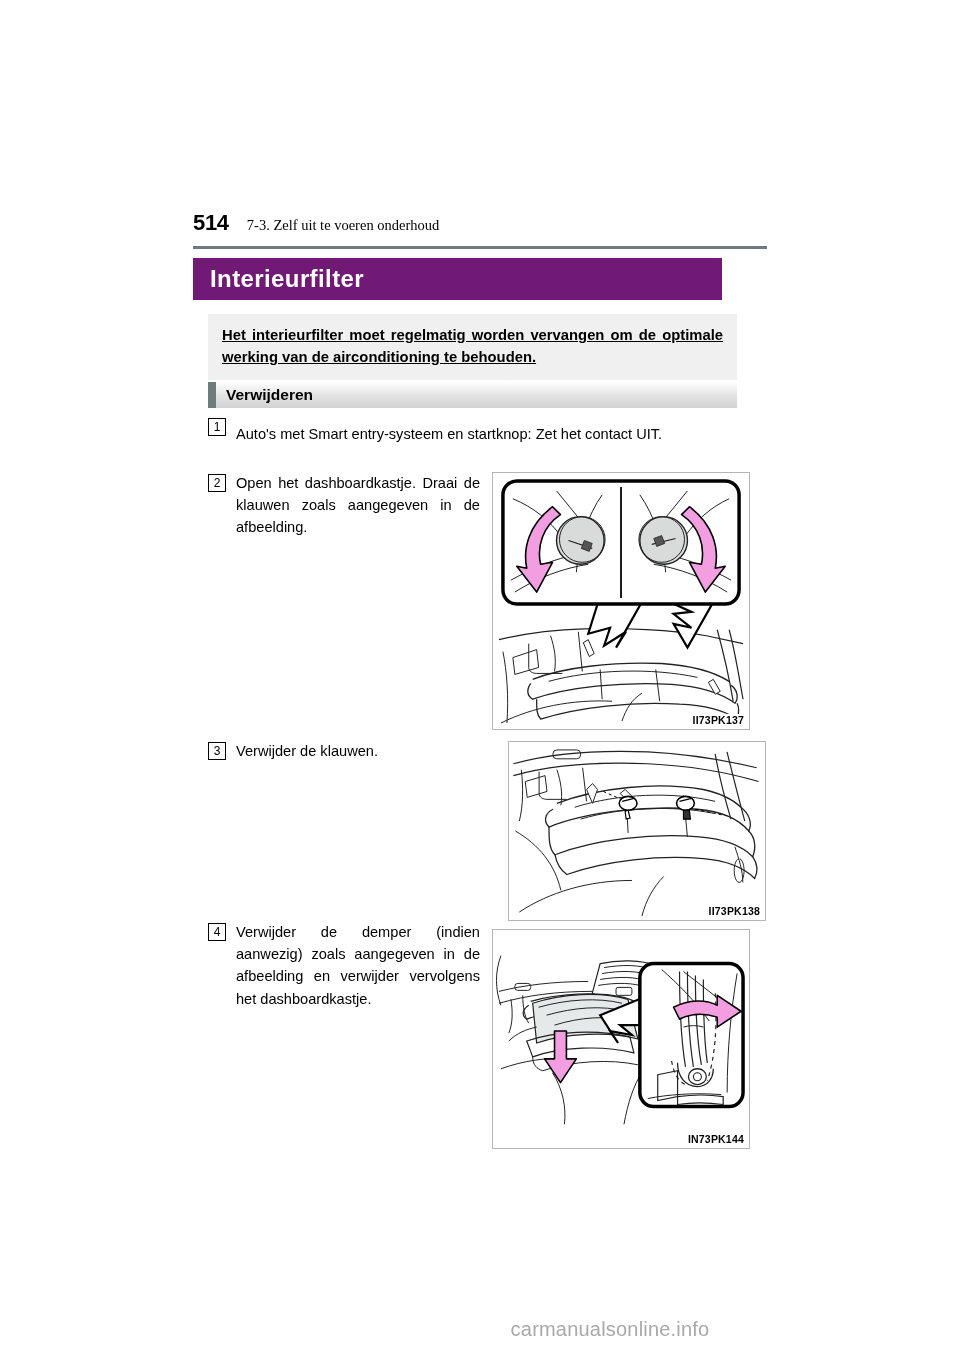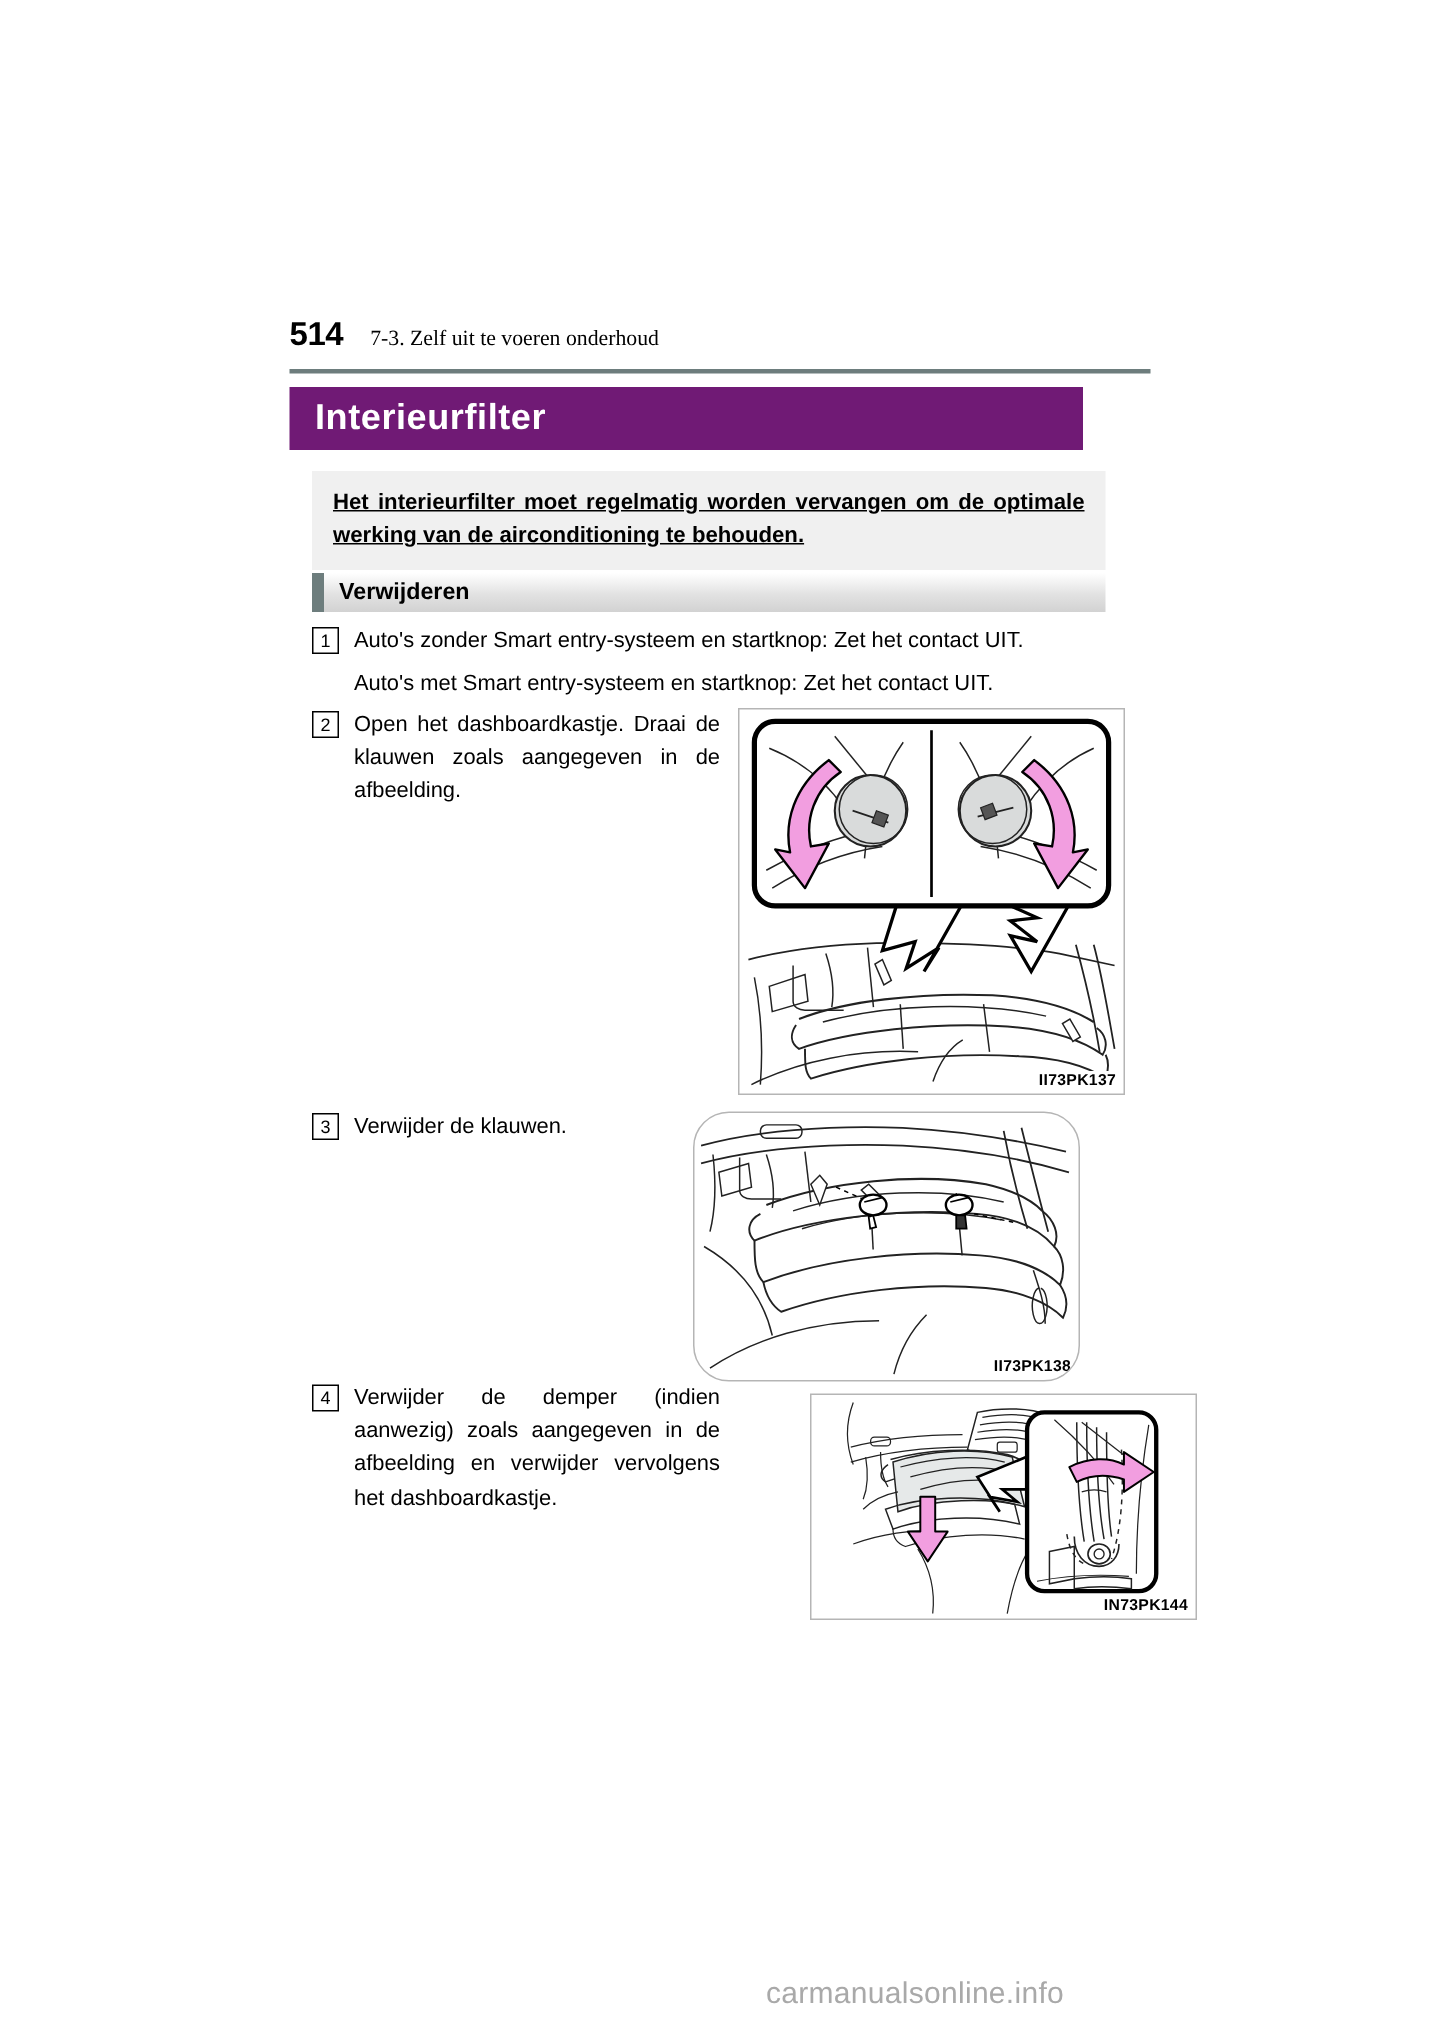--- a/index.html
+++ b/index.html
@@ -170,22 +170,22 @@
 
   
   .figure {
     position: absolute;
     border: 1px solid #b5b5b5;
     background: #ffffff;
     box-sizing: border-box;
     overflow: hidden;
   }
   .fig1 { left: 492px; top: 472px;  width: 258px; height: 258px; }
-  .fig2 { left: 462px; top: 741px;  width: 258px; height: 180px; border-radius: 24px; }
-  .fig3 { left: 492px; top: 929px;  width: 258px; height: 151px; margin-left: 48px; }
+  .fig2 { left: 508px; top: 741px;  width: 258px; height: 180px; }
+  .fig3 { left: 492px; top: 929px;  width: 258px; height: 220px; }
 
   .fig-code {
     position: absolute;
     right: 4px;
     bottom: 3px;
     font-size: 10.5px;
     font-weight: bold;
     letter-spacing: 0.2px;
     background: #ffffff;
     padding: 0 1px;
@@ -229,21 +229,20 @@
   <div class="subsection">
     <div class="subsection-bar"></div>
     <div class="subsection-text">Verwijderen</div>
   </div>
 
   <div class="steps">
 
     <div class="step-row step1">
       <div class="step-num">1</div>
       <div class="step-text">
-        <span>Auto's zonder Smart entry-systeem en startknop: Zet het contact UIT.</span>
         <span class="sub-line">Auto's met Smart entry-systeem en startknop: Zet het contact UIT.</span>
       </div>
     </div>
 
     <div class="step-row step2">
       <div class="step-num">2</div>
       <div class="step-text justified">Open het dashboardkastje. Draai de klauwen zoals aangegeven in de afbeelding.</div>
     </div>
 
     <div class="step-row step3">

